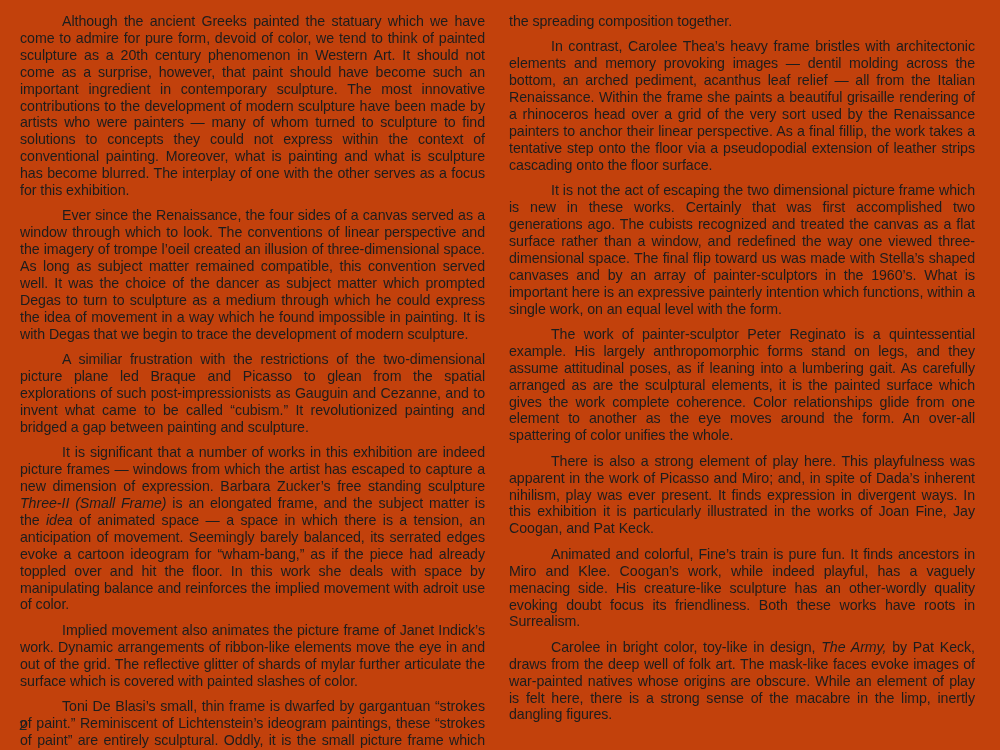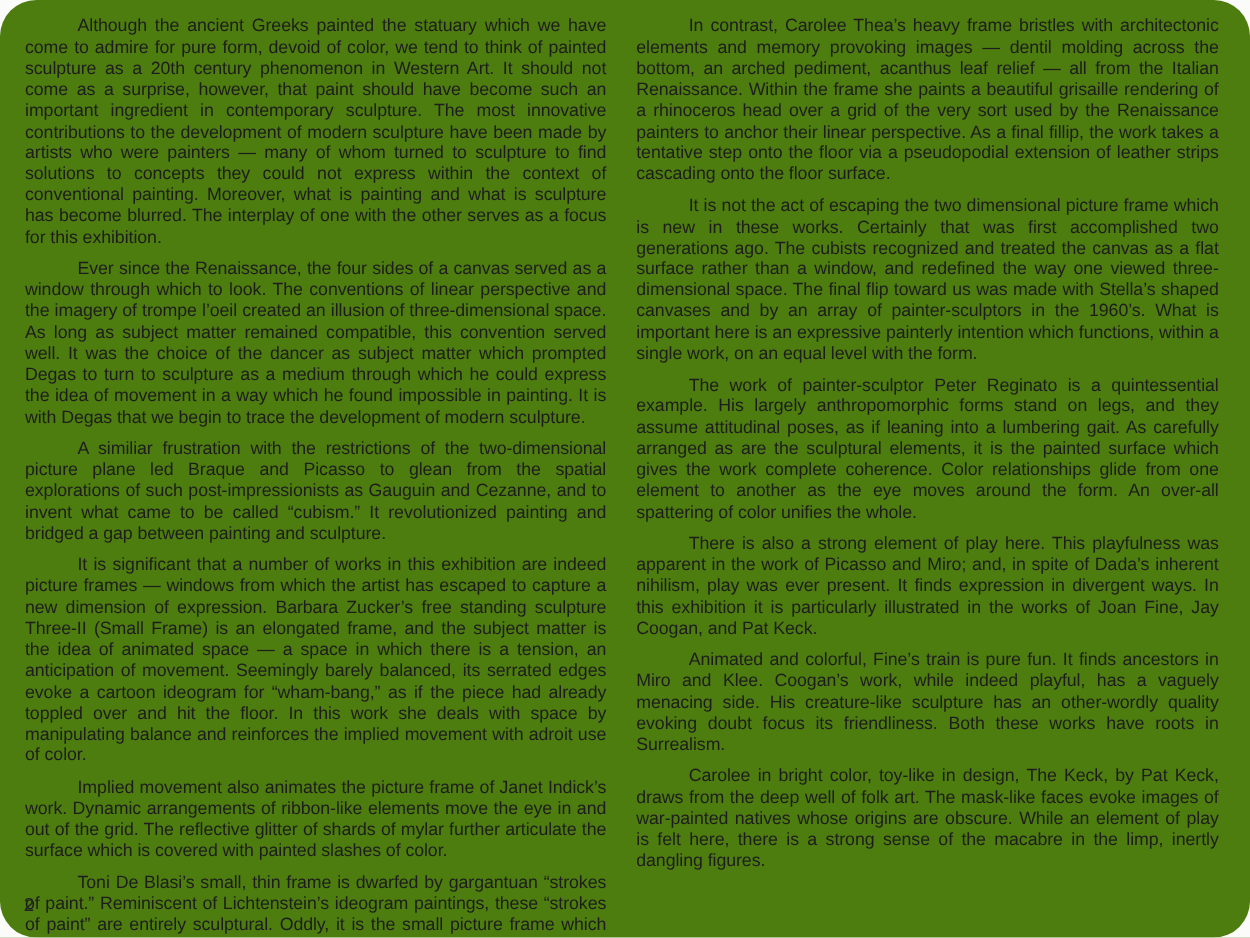--- a/index.html
+++ b/index.html
@@ -7,42 +7,42 @@
     padding: 0;
     width: 1000px;
     height: 750px;
     overflow: hidden;
     background: #fbfbfa;
   }
   .page {
     position: relative;
     width: 1000px;
     height: 750px;
-    background: #4d7c0f;
+    background: #c2410c;
     font-family: "Liberation Sans", sans-serif;
     color: #1d1d1d;
-    border-radius: 29px;
   }
   .col {
     position: absolute;
     top: 13px;
     text-align: justify;
     font-size: 14.2px;
     line-height: 16.9px;
     letter-spacing: -0.05px;
   }
   .col-left  { left: 20px;  width: 465px; }
   .col-right { left: 509px; width: 466px; }
   .para {
     margin: 0 0 8.5px 0;
   }
   .para.indent {
     text-indent: 42px;
   }
   .italic {
+    font-style: italic;
   }
   .page-number {
     position: absolute;
     left: 19px;
     top: 716px;
     font-size: 15px;
     letter-spacing: 0;
     color: #222;
   }
 </style>
@@ -52,21 +52,22 @@
 <div class="page">
   <div class="col col-left" id="col-left">
       <p class="para indent"><span>Although the ancient Greeks painted the statuary which we have come to admire for pure form, devoid of color, we tend to think of painted sculpture as a 20th century phenomenon in Western Art. It should not come as a surprise, however, that paint should have become such an important ingredient in contemporary sculpture. The most innovative contributions to the development of modern sculpture have been made by artists who were painters — many of whom turned to sculpture to find solutions to concepts they could not express within the context of conventional painting. Moreover, what is painting and what is sculpture has become blurred. The interplay of one with the other serves as a focus for this exhibition.</span></p>
       <p class="para indent"><span>Ever since the Renaissance, the four sides of a canvas served as a window through which to look. The conventions of linear perspective and the imagery of trompe l’oeil created an illusion of three-dimensional space. As long as subject matter remained compatible, this convention served well. It was the choice of the dancer as subject matter which prompted Degas to turn to sculpture as a medium through which he could express the idea of movement in a way which he found impossible in painting. It is with Degas that we begin to trace the development of modern sculpture.</span></p>
       <p class="para indent"><span>A similiar frustration with the restrictions of the two-dimensional picture plane led Braque and Picasso to glean from the spatial explorations of such post-impressionists as Gauguin and Cezanne, and to invent what came to be called “cubism.” It revolutionized painting and bridged a gap between painting and sculpture.</span></p>
       <p class="para indent"><span>It is significant that a number of works in this exhibition are indeed picture frames — windows from which the artist has escaped to capture a new dimension of expression. Barbara Zucker’s free standing sculpture </span><span class="italic">Three-II (Small Frame)</span><span> is an elongated frame, and the subject matter is the </span><span class="italic">idea</span><span> of animated space — a space in which there is a tension, an anticipation of movement. Seemingly barely balanced, its serrated edges evoke a cartoon ideogram for “wham-bang,” as if the piece had already toppled over and hit the floor. In this work she deals with space by manipulating balance and reinforces the implied movement with adroit use of color.</span></p>
       <p class="para indent"><span>Implied movement also animates the picture frame of Janet Indick’s work. Dynamic arrangements of ribbon-like elements move the eye in and out of the grid. The reflective glitter of shards of mylar further articulate the surface which is covered with painted slashes of color.</span></p>
       <p class="para indent"><span>Toni De Blasi’s small, thin frame is dwarfed by gargantuan “strokes of paint.” Reminiscent of Lichtenstein’s ideogram paintings, these “strokes of paint” are entirely sculptural. Oddly, it is the small picture frame which holds</span></p>
     </div>
   <div class="col col-right" id="col-right">
+      <p class="para"><span>the spreading composition together.</span></p>
       <p class="para indent"><span>In contrast, Carolee Thea’s heavy frame bristles with architectonic elements and memory provoking images — dentil molding across the bottom, an arched pediment, acanthus leaf relief — all from the Italian Renaissance. Within the frame she paints a beautiful grisaille rendering of a rhinoceros head over a grid of the very sort used by the Renaissance painters to anchor their linear perspective. As a final fillip, the work takes a tentative step onto the floor via a pseudopodial extension of leather strips cascading onto the floor surface.</span></p>
       <p class="para indent"><span>It is not the act of escaping the two dimensional picture frame which is new in these works. Certainly that was first accomplished two generations ago. The cubists recognized and treated the canvas as a flat surface rather than a window, and redefined the way one viewed three-dimensional space. The final flip toward us was made with Stella’s shaped canvases and by an array of painter-sculptors in the 1960’s. What is important here is an expressive painterly intention which functions, within a single work, on an equal level with the form.</span></p>
       <p class="para indent"><span>The work of painter-sculptor Peter Reginato is a quintessential example. His largely anthropomorphic forms stand on legs, and they assume attitudinal poses, as if leaning into a lumbering gait. As carefully arranged as are the sculptural elements, it is the painted surface which gives the work complete coherence. Color relationships glide from one element to another as the eye moves around the form. An over-all spattering of color unifies the whole.</span></p>
       <p class="para indent"><span>There is also a strong element of play here. This playfulness was apparent in the work of Picasso and Miro; and, in spite of Dada’s inherent nihilism, play was ever present. It finds expression in divergent ways. In this exhibition it is particularly illustrated in the works of Joan Fine, Jay Coogan, and Pat Keck.</span></p>
       <p class="para indent"><span>Animated and colorful, Fine’s train is pure fun. It finds ancestors in Miro and Klee. Coogan’s work, while indeed playful, has a vaguely menacing side. His creature-like sculpture has an other-wordly quality evoking doubt focus its friendliness. Both these works have roots in Surrealism.</span></p>
-      <p class="para indent"><span>Carolee in bright color, toy-like in design, </span><span class="italic">The Keck,</span><span> by Pat Keck, draws from the deep well of folk art. The mask-like faces evoke images of war-painted natives whose origins are obscure. While an element of play is felt here, there is a strong sense of the macabre in the limp, inertly dangling figures.</span></p>
+      <p class="para indent"><span>Carolee in bright color, toy-like in design, </span><span class="italic">The Army,</span><span> by Pat Keck, draws from the deep well of folk art. The mask-like faces evoke images of war-painted natives whose origins are obscure. While an element of play is felt here, there is a strong sense of the macabre in the limp, inertly dangling figures.</span></p>
     </div>
   <div class="page-number">2</div>
 </div>
 
 </body></html>

